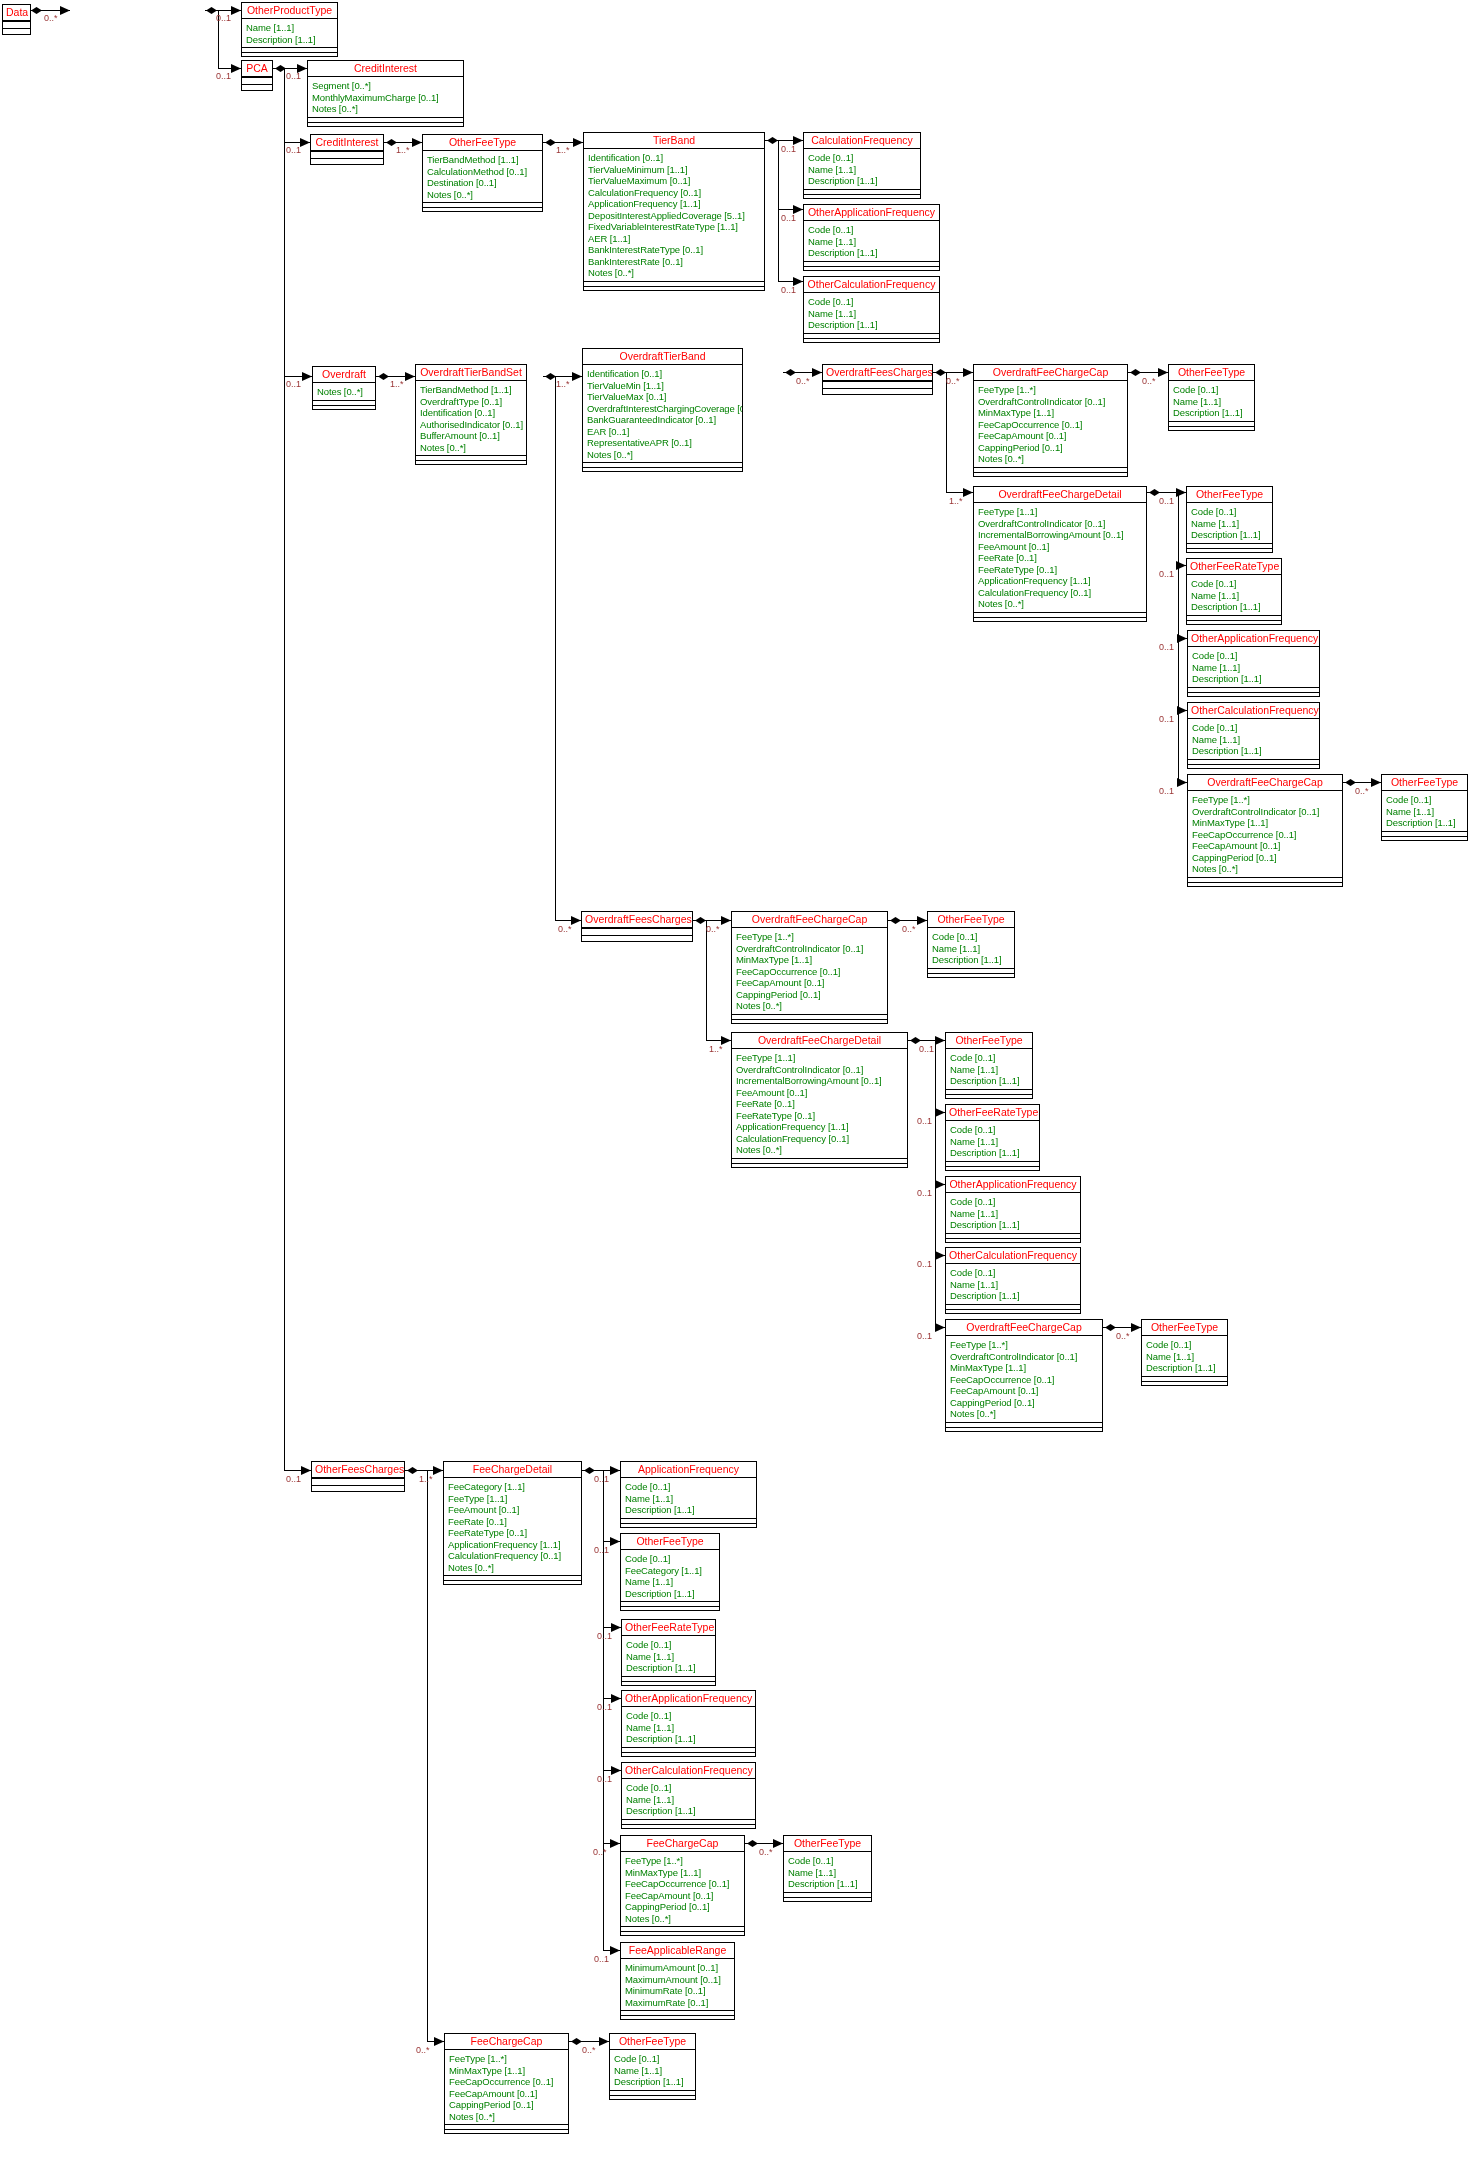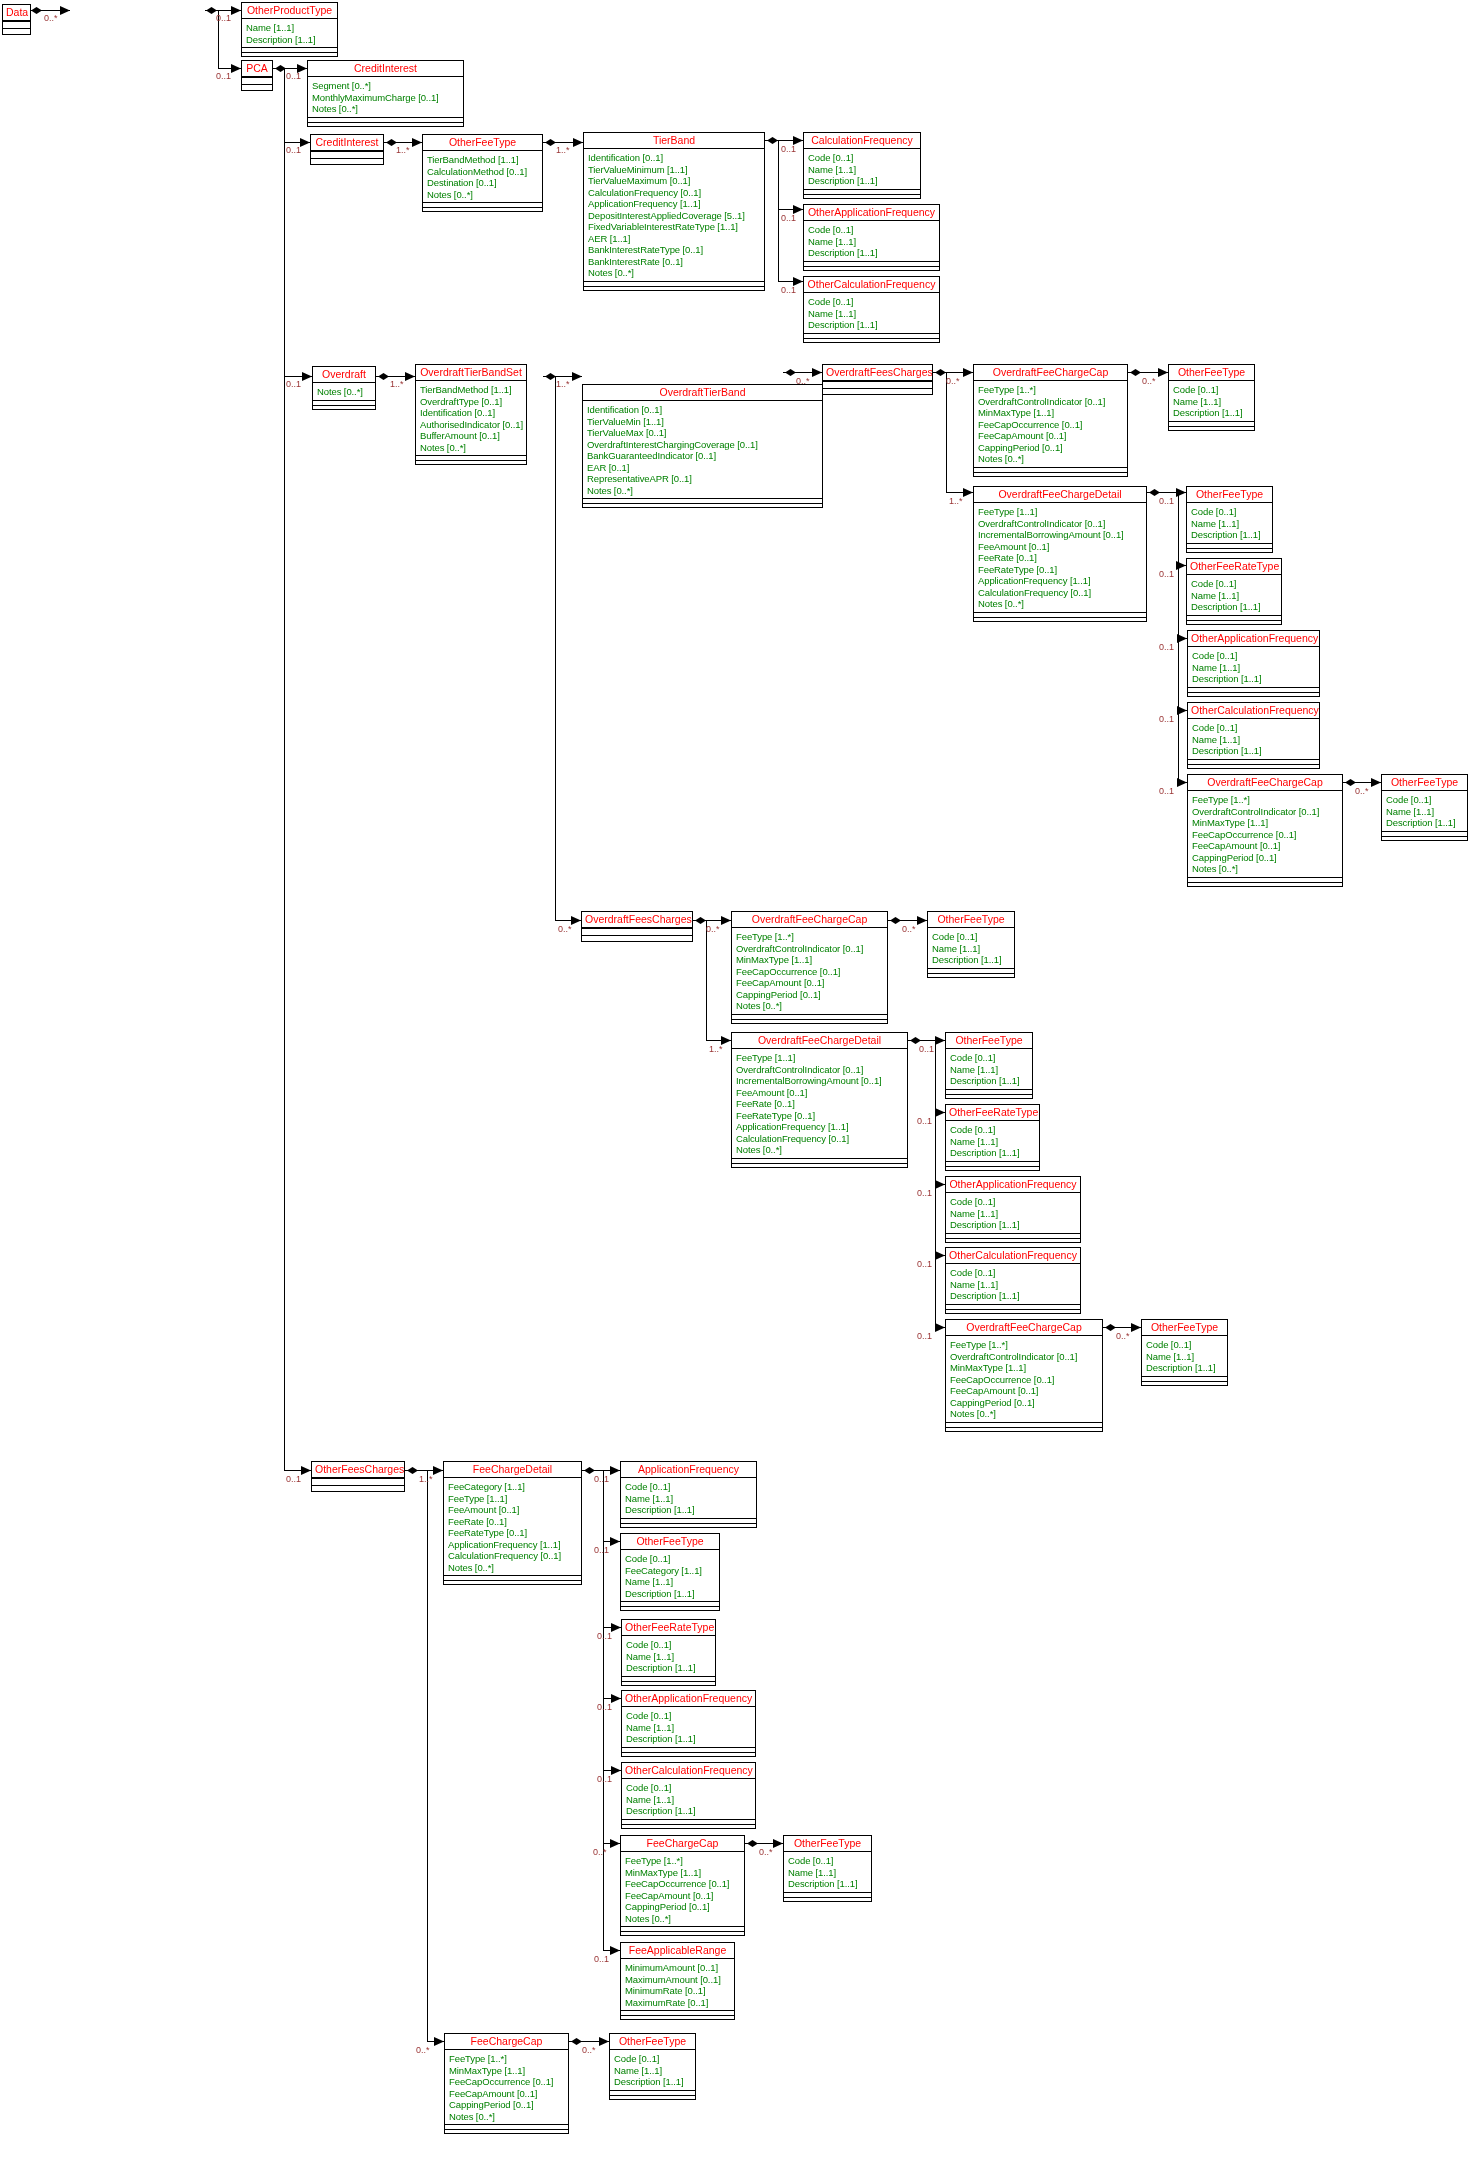--- a/index.html
+++ b/index.html
@@ -133,21 +133,21 @@
         <div class="field">TierBandMethod [1..1]</div>
         <div class="field">OverdraftType [0..1]</div>
         <div class="field">Identification [0..1]</div>
         <div class="field">AuthorisedIndicator [0..1]</div>
         <div class="field">BufferAmount [0..1]</div>
         <div class="field">Notes [0..*]</div>
       </div>
       <div class="sep1"></div>
       <div class="sep2"></div>
     </div>
-    <div class="box" style="left: 582px; top: 384px; width: 241px;">
+    <div class="box" style="left: 582px; top: 348px; width: 161px;">
       <div class="title">OverdraftTierBand</div>
       <div class="fields">
         <div class="field">Identification [0..1]</div>
         <div class="field">TierValueMin [1..1]</div>
         <div class="field">TierValueMax [0..1]</div>
         <div class="field">OverdraftInterestChargingCoverage [0..1]</div>
         <div class="field">BankGuaranteedIndicator [0..1]</div>
         <div class="field">EAR [0..1]</div>
         <div class="field">RepresentativeAPR [0..1]</div>
         <div class="field">Notes [0..*]</div>

